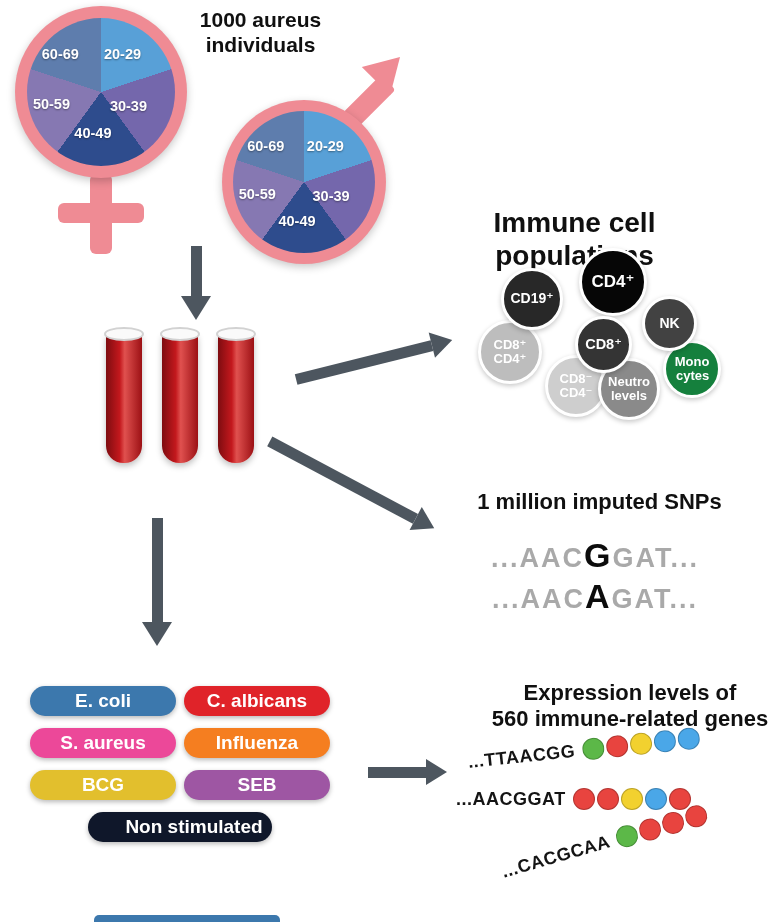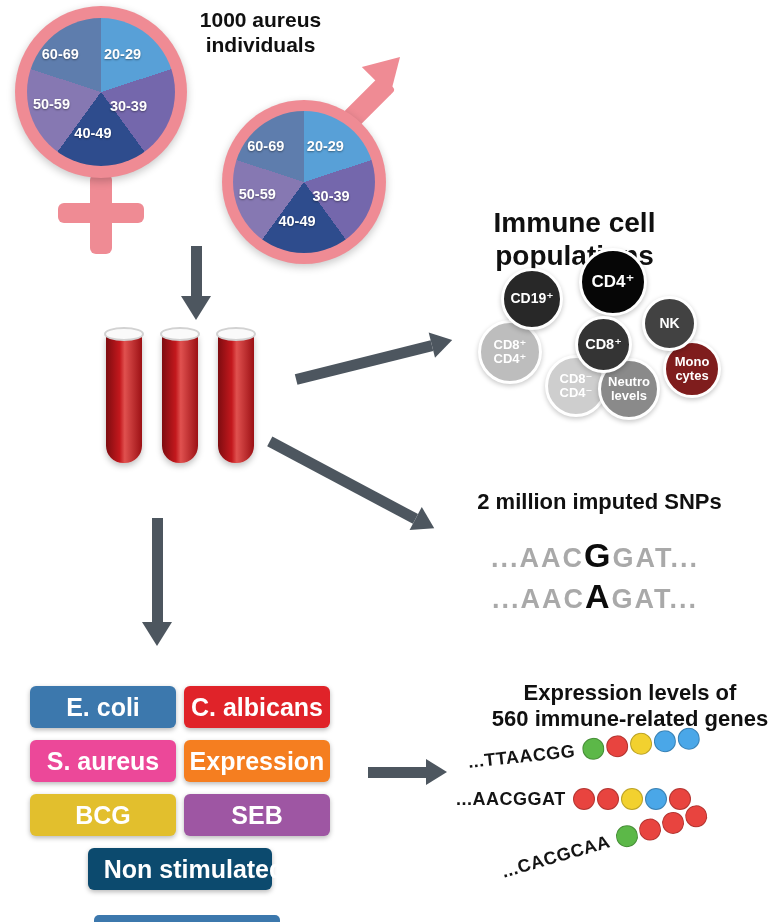--- a/index.html
+++ b/index.html
@@ -72,22 +72,22 @@
 
   
   .snp-line { position:absolute; left:440px; width:310px; text-align:center;
               color:#a9a9a9; font-size:27px; letter-spacing:2px; white-space:nowrap; }
   .snp-l0 { top:536px; }
   .snp-l1 { top:577px; }
   .snp-line .variant { color:#0c0c0c; font-size:34px; }
 
   
   .stims { position:absolute; left:30px; top:686px; display:grid; grid-template-columns:146px 146px; gap:12px 8px; }
-  .pill  { height:42px; border-radius:6px; color:#fff; display:flex; align-items:center; justify-content:center;
-           font-size:25px; box-shadow:0 2px 5px rgba(0,0,0,.28); white-space:nowrap; }
+  .pill  { height:30px; border-radius:15px; color:#fff; display:flex; align-items:center; justify-content:center;
+           font-size:19px; box-shadow:0 2px 5px rgba(0,0,0,.28); white-space:nowrap; }
   .pill-wide { grid-column:1 / -1; width:184px; justify-self:center; }
 
   
   .expr-row { position:absolute; display:flex; align-items:center; gap:2px; transform-origin:left center; height:24px; }
   .expr-row .seq { font-size:18px; letter-spacing:0.5px; color:#141414; margin-right:5px; white-space:nowrap; }
   .dot { width:22px; height:22px; border-radius:50%; border:1px solid rgba(0,0,0,.22); flex:0 0 auto; }
   .er0 { left:468px; top:750px; transform:rotate(-6deg); }
   .er1 { left:456px; top:787px; }
   .er2 { left:502px; top:860px; transform:rotate(-16deg); }
 
@@ -163,43 +163,43 @@
   <div class="arrow vert a-blood-stim">
     <div class="shaft" style="width:11px;height:104px;"></div>
     <div class="head"></div>
   </div>
 
   <div class="title title-immune">Immune cell populations</div>
   <div class="cells">
     <div class="cell c0" style="background: rgb(40, 40, 40);">CD19⁺</div>
     <div class="cell c4" style="background: rgb(189, 189, 189);">CD8⁺
 CD4⁺</div>
-    <div class="cell c7" style="background: #7f1d1d;">Mono
+    <div class="cell c7" style="background: #15803d; text-align: right;">Mono
 cytes</div>
     <div class="cell c2" style="background: rgb(66, 66, 66);">NK</div>
     <div class="cell c5" style="background: rgb(206, 206, 206);">CD8⁻
 CD4⁻</div>
     <div class="cell c1" style="background: rgb(6, 6, 6);">CD4⁺</div>
     <div class="cell c6" style="background: rgb(138, 138, 138);">Neutro
 levels</div>
     <div class="cell c3" style="background: rgb(52, 52, 52);">CD8⁺</div>
   </div>
 
-  <div class="title title-snp">2 million imputed SNPs</div>
+  <div class="title title-snp">1 million imputed SNPs</div>
   <div class="snp-line snp-l0"><span>...AAC</span><span class="variant">G</span><span>GAT...</span></div>
   <div class="snp-line snp-l1"><span>...AAC</span><span class="variant">A</span><span>GAT...</span></div>
 
   <div class="stims">
     <div class="pill" style="background: rgb(60, 120, 173);">E. coli</div>
     <div class="pill" style="background: rgb(224, 35, 41);">C. albicans</div>
     <div class="pill" style="background: #ec4899;">S. aureus</div>
-    <div class="pill" style="background: rgb(245, 126, 32);">Expression</div>
+    <div class="pill" style="background: rgb(245, 126, 32);">Influenza</div>
     <div class="pill" style="background: rgb(226, 191, 45);">BCG</div>
     <div class="pill" style="background: rgb(158, 86, 163);">SEB</div>
-    <div class="pill pill-wide" style="background: #0c4a6e; padding-left: 28px;">Non stimulated</div>
+    <div class="pill pill-wide" style="background: #0f172a; padding-left: 28px;">Non stimulated</div>
   </div>
 
   <div class="arrow a-stim-expr">
     <div class="shaft" style="width:58px;height:11px;"></div>
     <div class="head"></div>
   </div>
 
   <div class="title title-expr">Expression levels of
 560 immune-related genes</div>
 

